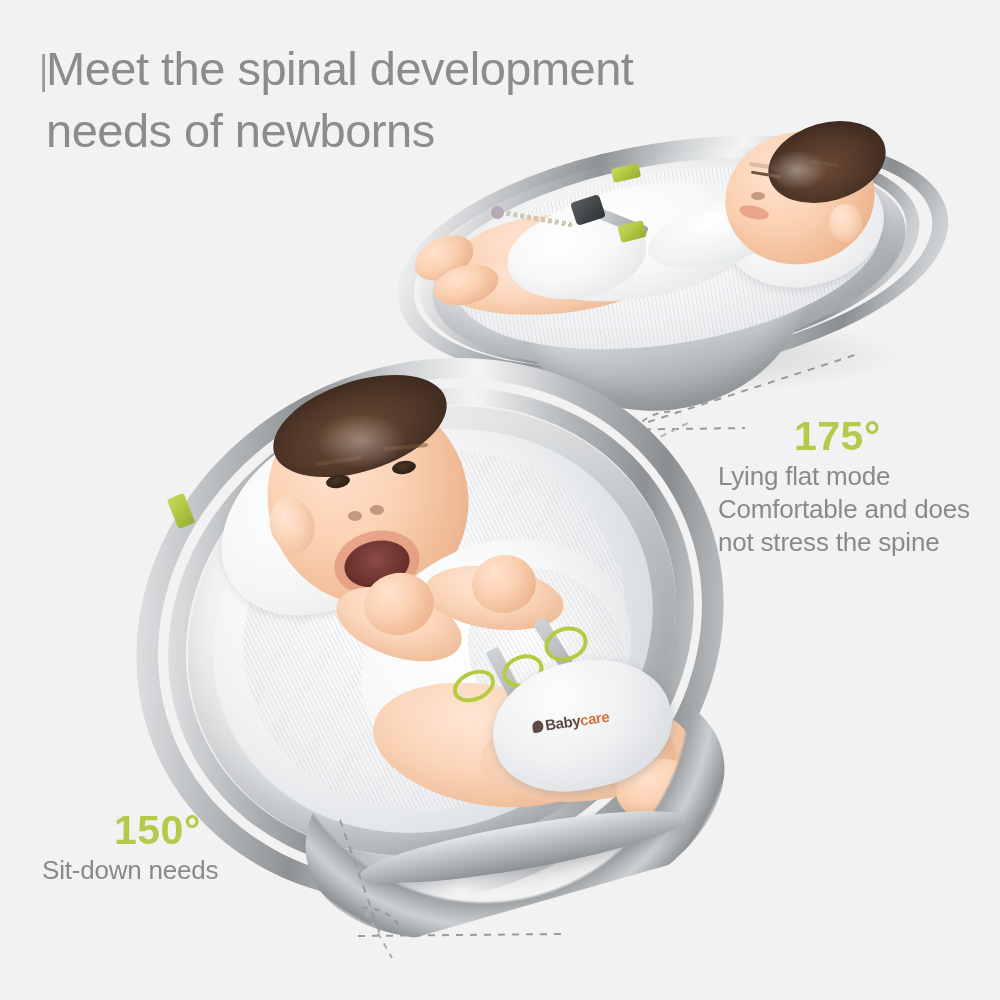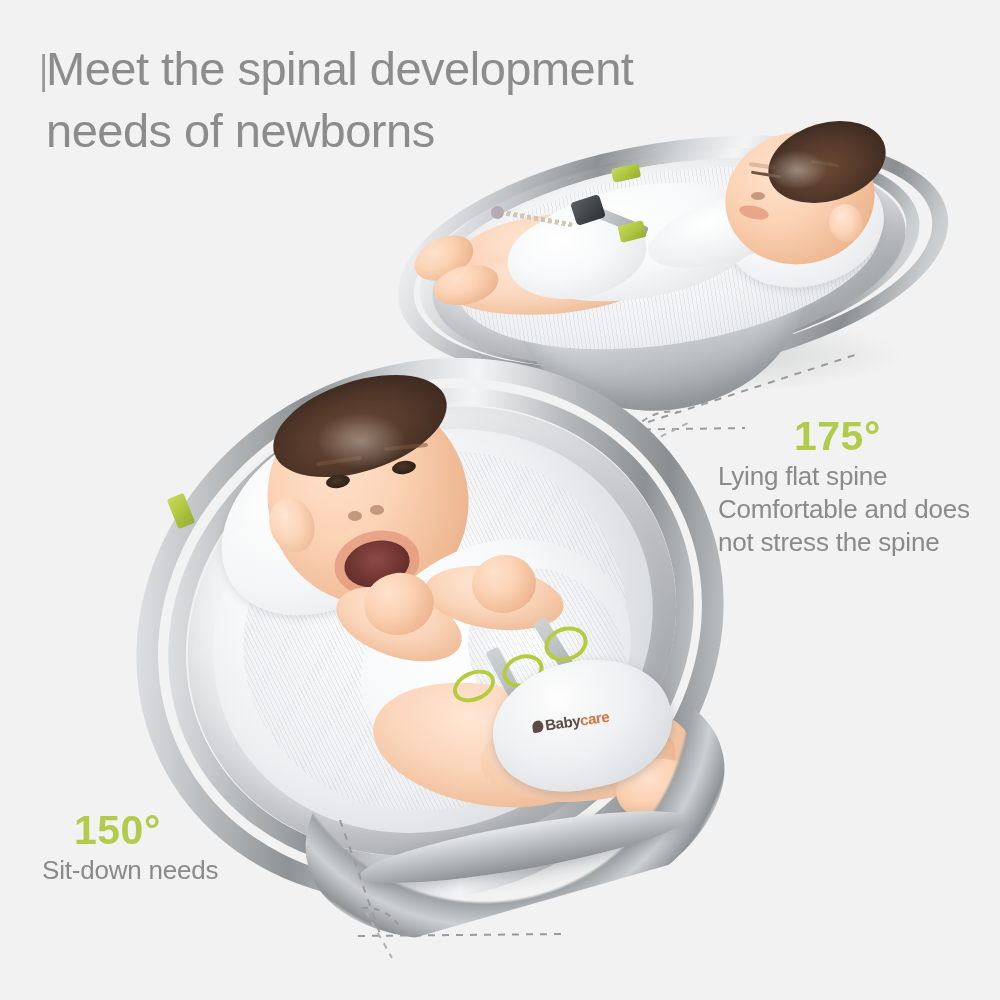--- a/index.html
+++ b/index.html
@@ -53,21 +53,21 @@
   .ann-body {
     font-size: 26px;
     line-height: 33px;
     color: #8a8a8a;
     white-space: pre-line;
     letter-spacing: -0.2px;
   }
   #ann-175 { left: 718px; top: 412px; }
   #ann-175 .ann-angle { margin-left: 76px; }
   #ann-150 { left: 42px; top: 806px; }
-  #ann-150 .ann-angle { margin-left: 32px; }
+  #ann-150 .ann-angle { margin-left: 72px; }
 
   
   .scene { position: absolute; }
 
   
   .ring-outer, .ring-inner {
     position: absolute;
     border-radius: 50%;
   }
   .ring-outer {
@@ -313,21 +313,21 @@
 
   <svg class="dash-svg" style="left:600px; top:330px;" width="260" height="120" viewBox="0 0 260 120">
     <path d="M 2 100 L 145 98" stroke="#9a9a9a" stroke-width="2" stroke-dasharray="7 7" fill="none"></path>
     <path d="M 48 92 L 258 24" stroke="#9a9a9a" stroke-width="2" stroke-dasharray="7 7" fill="none"></path>
     <path d="M 34 100 A 46 46 0 0 1 78 82" stroke="#9a9a9a" stroke-width="2" stroke-dasharray="6 6" fill="none"></path>
     <path d="M 50 112 L 90 92" stroke="#b0b0b0" stroke-width="2" stroke-dasharray="6 6" fill="none"></path>
   </svg>
 
   <div class="ann" id="ann-175">
     <div class="ann-angle">175°</div>
-    <div class="ann-body">Lying flat spine</div>
+    <div class="ann-body">Lying flat mode</div>
     <div class="ann-body">Comfortable and does
 not stress the spine</div>
   </div>
 
   <div class="scene" style="left:120px; top:355px; width:640px; height:560px;">
 
     <div class="shadow-soft" style="left:120px; top:430px; width:430px; height:110px;"></div>
 
     <div class="ring-outer" style="left:10px; top:10px; width:600px; height:530px; transform: rotate(-26deg);">
       <div class="ring-hole" style="left:22px; top:20px; width:556px; height:490px;"></div>

